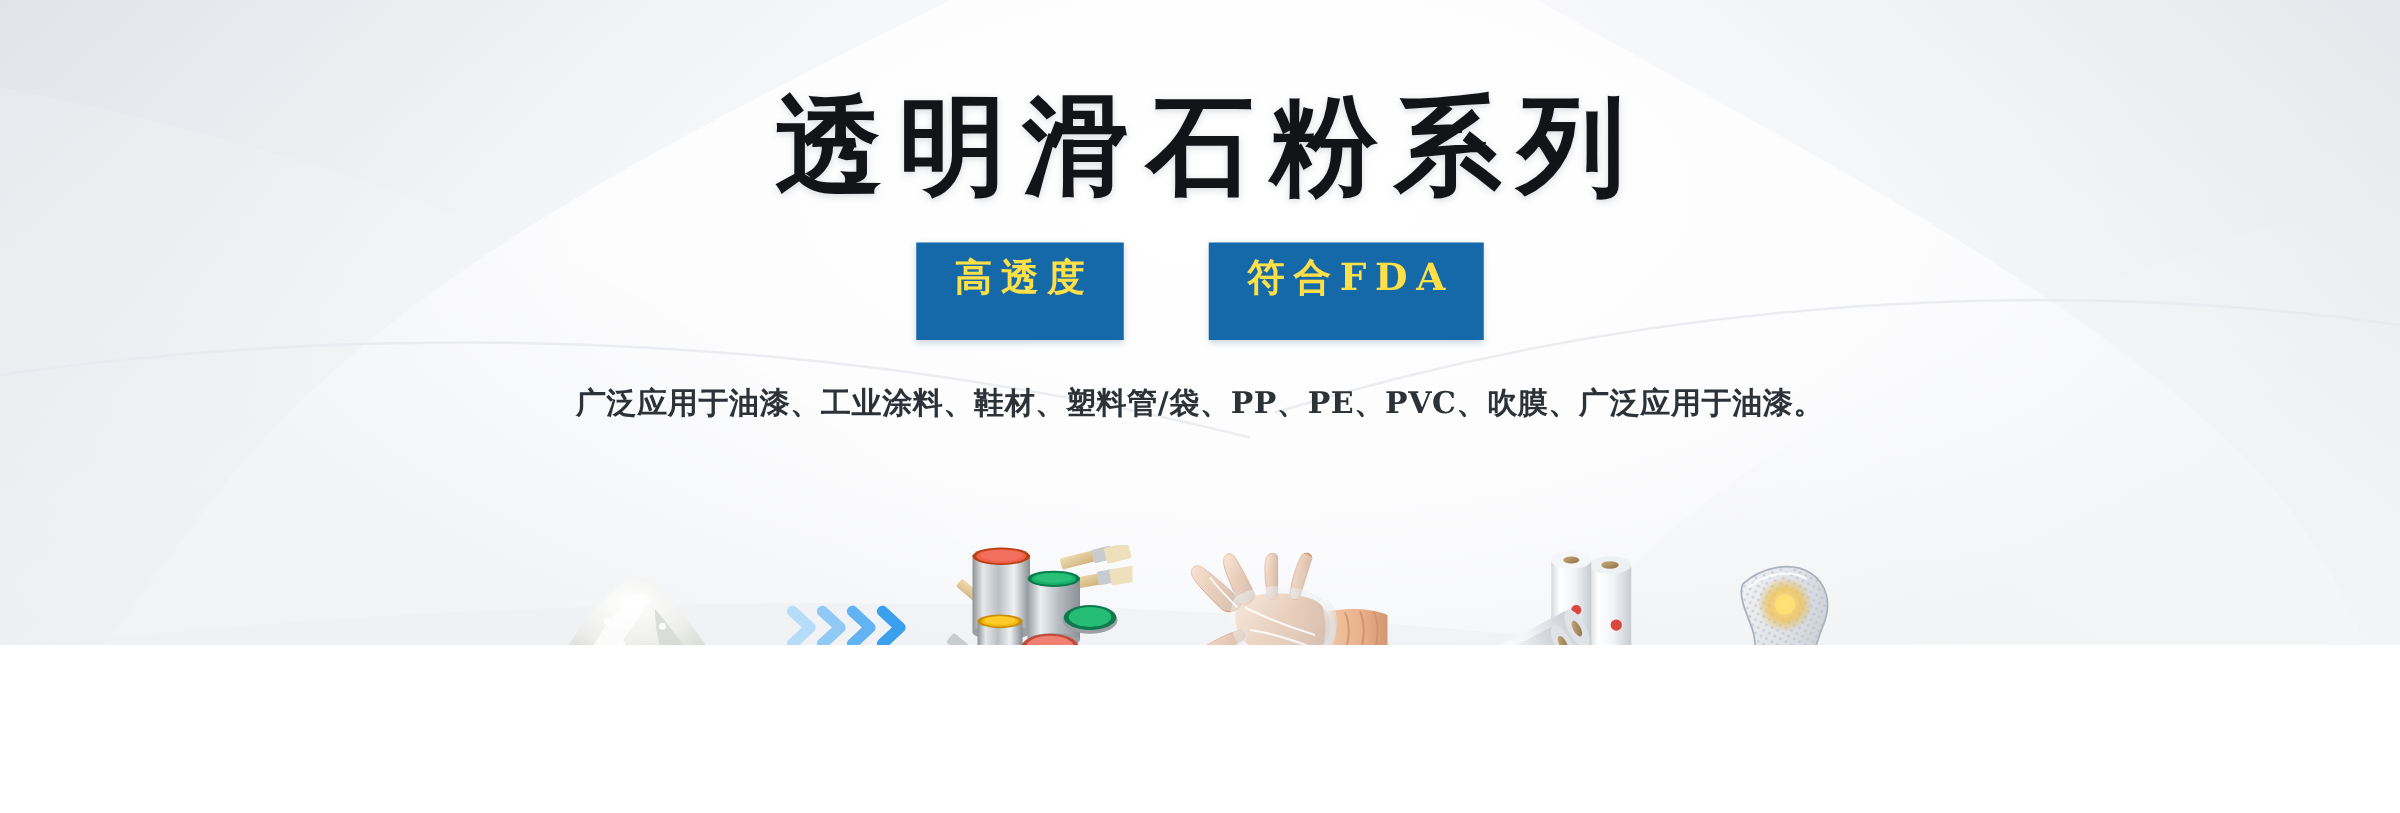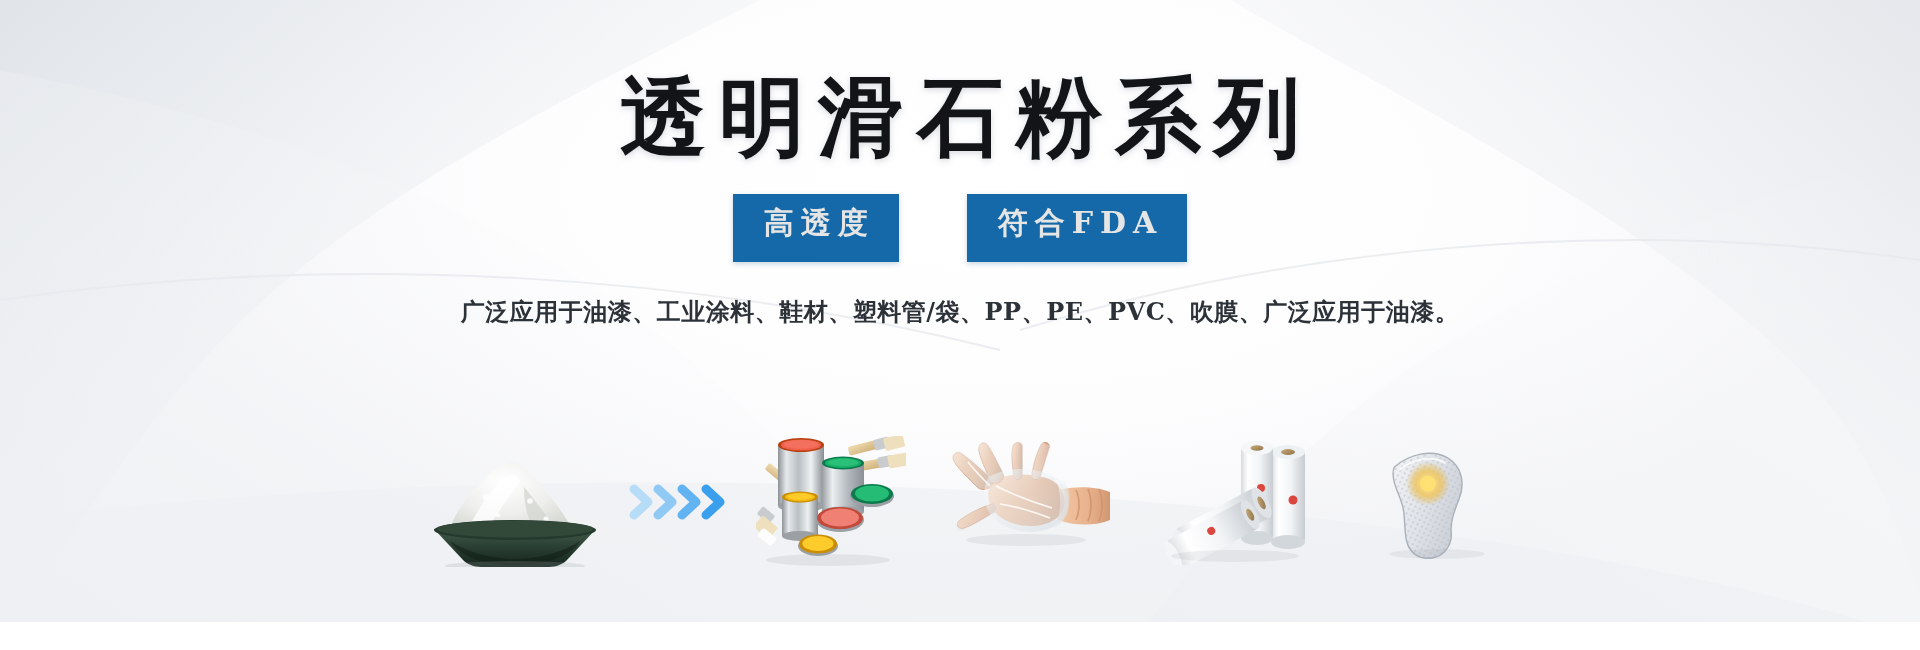--- a/index.html
+++ b/index.html
@@ -4,21 +4,21 @@
 <style>
   * { margin:0; padding:0; box-sizing:border-box; }
   html,body { width:1920px; height:650px; overflow:hidden; }
   body {
     font-family:"Liberation Serif", serif;
     background:#ffffff;
     position:relative;
   }
   #banner {
     position:absolute; inset:0;
-    width:1920px; height:622px;
+    width:1920px; height:516px;
     overflow:hidden;
     background:
       radial-gradient(ellipse 900px 420px at 52% 30%, #ffffff 0%, #fdfdfe 55%, #f4f5f7 100%),
       linear-gradient(110deg, #eceef1 0%, #f7f8fa 22%, #ffffff 48%, #fafbfc 70%, #e9ebee 100%);
   }
   
   .bgsvg { position:absolute; inset:0; width:1920px; height:650px; pointer-events:none; }
 
   
   .center-col {
@@ -37,27 +37,27 @@
     text-shadow:0 2px 6px rgba(140,148,160,.35);
     white-space:nowrap;
   }
   
   .badges {
     margin-top:32px;
     display:flex; align-items:center; gap:68px;
   }
   .badge {
     background:#1569a8;
-    color:#e5e5e5;
+    color:#fde047;
     font-family:"DejaVu Serif","Liberation Serif",serif;
     font-weight:700;
     font-size:30px;
     letter-spacing:7px;
     text-indent:7px;
-    padding:12px 24px 21px;
+    padding:12px 24px 31px;
     line-height:1.15;
     white-space:nowrap;
     box-shadow:0 2px 5px rgba(20,70,120,.22);
   }
   
   .subtitle {
     margin-top:34px;
     font-family:"DejaVu Serif","Liberation Serif",serif;
     font-size:24px;
     font-weight:700;

